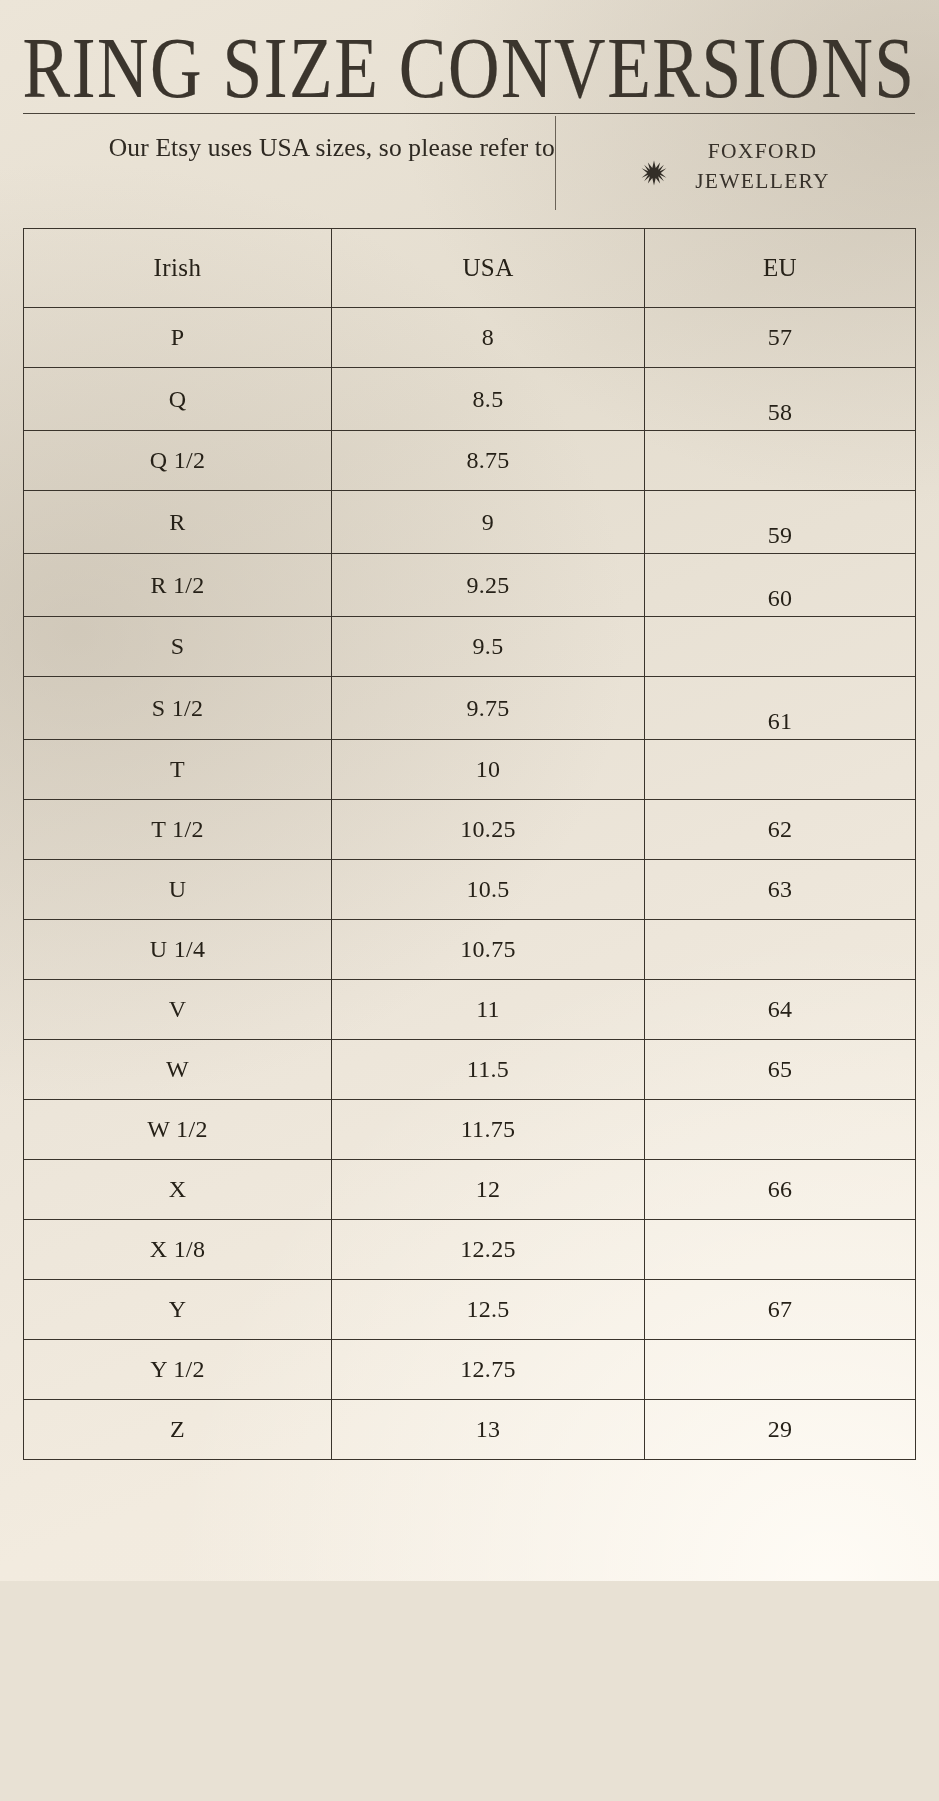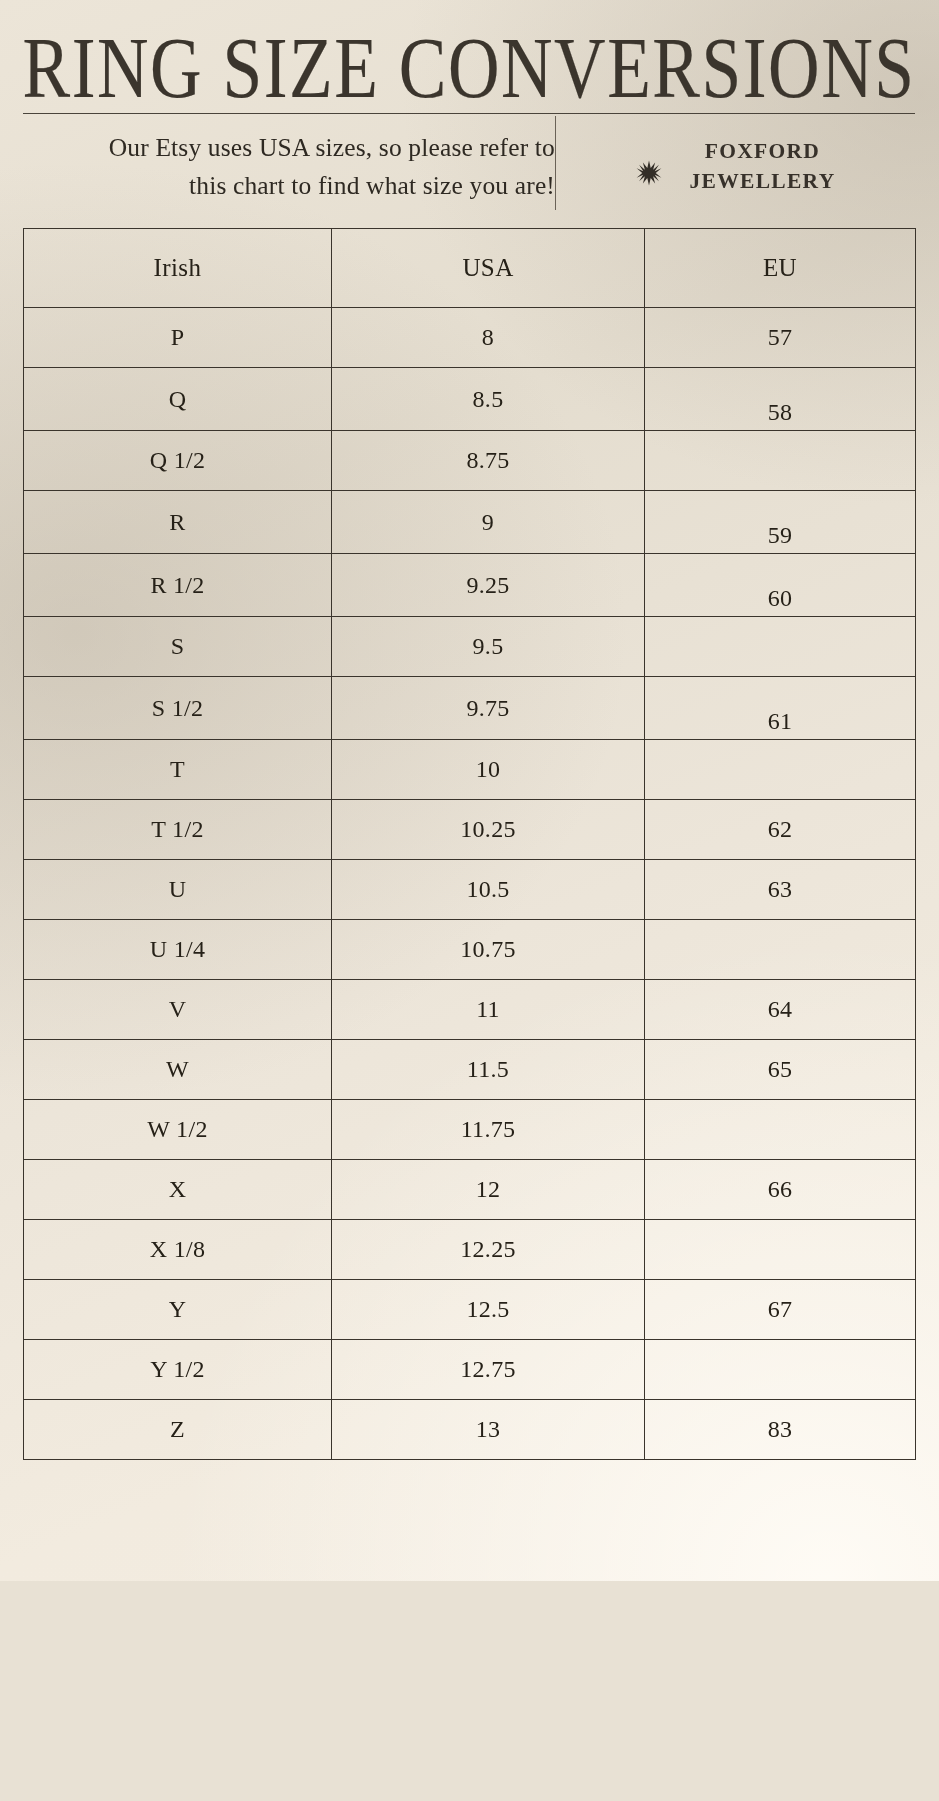--- a/index.html
+++ b/index.html
@@ -93,21 +93,20 @@
     margin-top: 2px;
     margin-bottom: 12px;
   }
   #logo {
     flex: 1;
     display: flex;
     align-items: center;
     justify-content: center;
     gap: 28px;
     padding-top: 22px;
-    font-weight: bold;
   }
   #logo-mark {
     width: 26px;
     height: 26px;
     flex: 0 0 auto;
     display: block;
     margin-top: 14px;
   }
   #logo-text {
     font-size: 21.5px;
@@ -165,21 +164,20 @@
   <div id="header">
     <div id="title">RING SIZE CONVERSIONS</div>
   </div>
 
   <div id="title-rule"></div>
 
   <div id="subhead">
 
     <div id="blurb">
       <span class="bl">Our Etsy uses USA sizes, so please refer to</span>
-      <span class="bl">this chart to find what size you are!</span>
     </div>
 
     <div id="subhead-divider"></div>
 
     <div id="logo">
       <svg id="logo-mark" viewBox="0 0 100 100" aria-hidden="true">
         <polygon fill="#332e27" points="50,2 56.6,30.5 73.5,9.5 65.9,37.8 88.0,18.5 72.2,43.4 97.5,32.0 76.0,50 97.5,68.0 72.2,56.6 88.0,81.5 65.9,62.2 73.5,90.5 56.6,69.5 50,98 43.4,69.5 26.5,90.5 34.1,62.2 12.0,81.5 27.8,56.6 2.5,68.0 24.0,50 2.5,32.0 27.8,43.4 12.0,18.5 34.1,37.8 26.5,9.5 43.4,30.5"></polygon>
       </svg>
       <div id="logo-text">
         <span class="ln">FOXFORD</span>
@@ -289,18 +287,18 @@
           <td>67</td>
         </tr>
         <tr>
           <td>Y 1/2</td>
           <td>12.75</td>
           <td class="eu-empty"></td>
         </tr>
         <tr>
           <td>Z</td>
           <td>13</td>
-          <td>83</td>
+          <td>29</td>
         </tr>
       </tbody>
   </table>
 
 </div>
 
 </body></html>

